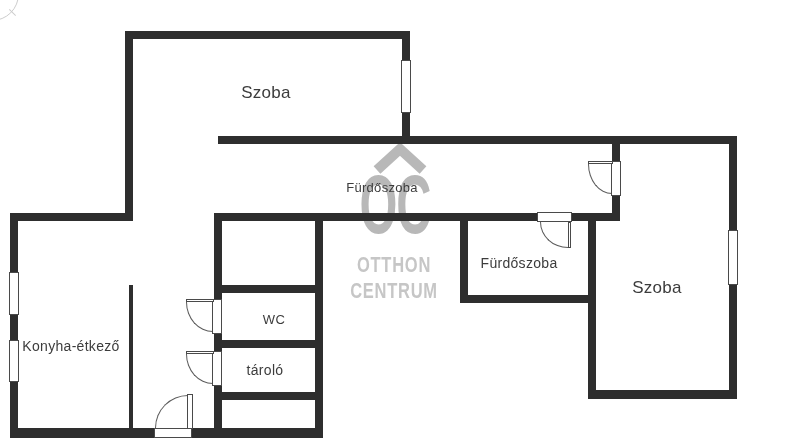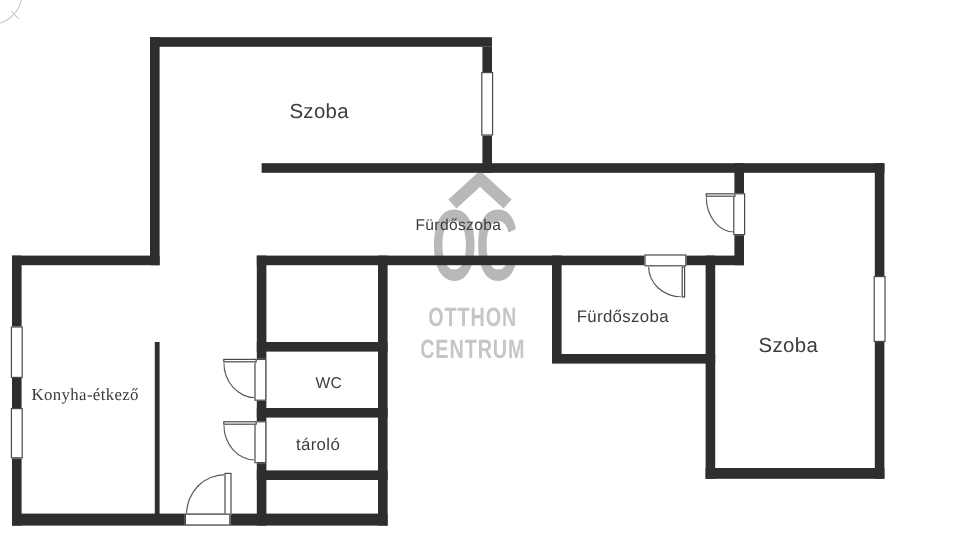--- a/index.html
+++ b/index.html
@@ -104,16 +104,16 @@
     <div class="arc arc-bl" style="left: 186px; top: 354px; width: 27px; height: 30px;"></div>
     <div class="opening" style="left: 212px; top: 351px; width: 10px; height: 35px;"></div>
     <div class="leaf" style="left: 186px; top: 351px; width: 28px; height: 3px;"></div>
     <div class="arc arc-tl" style="left: 155px; top: 395px; width: 33px; height: 33px;"></div>
     <div class="opening" style="left: 154px; top: 428px; width: 38px; height: 10px;"></div>
     <div class="leaf" style="left: 187px; top: 394px; width: 6px; height: 35px;"></div>
     <div class="room-label" style="left: 266px; top: 93px; font-size: 17px;">Szoba</div>
     <div class="room-label" style="left: 382px; top: 187px; font-size: 13px;">Fürdőszoba</div>
     <div class="room-label" style="left: 519px; top: 263px; font-size: 14px;">Fürdőszoba</div>
     <div class="room-label" style="left: 657px; top: 288px; font-size: 17px;">Szoba</div>
-    <div class="room-label" style="left: 71px; top: 330px; font-size: 14px; font-family: Liberation Serif, serif;">Konyha-étkező</div>
+    <div class="room-label" style="left: 71px; top: 346px; font-size: 14px;">Konyha-étkező</div>
     <div class="room-label" style="left: 274px; top: 319px; font-size: 13px;">WC</div>
     <div class="room-label" style="left: 265px; top: 370px; font-size: 14px;">tároló</div>
   </div>
 
 </body></html>

